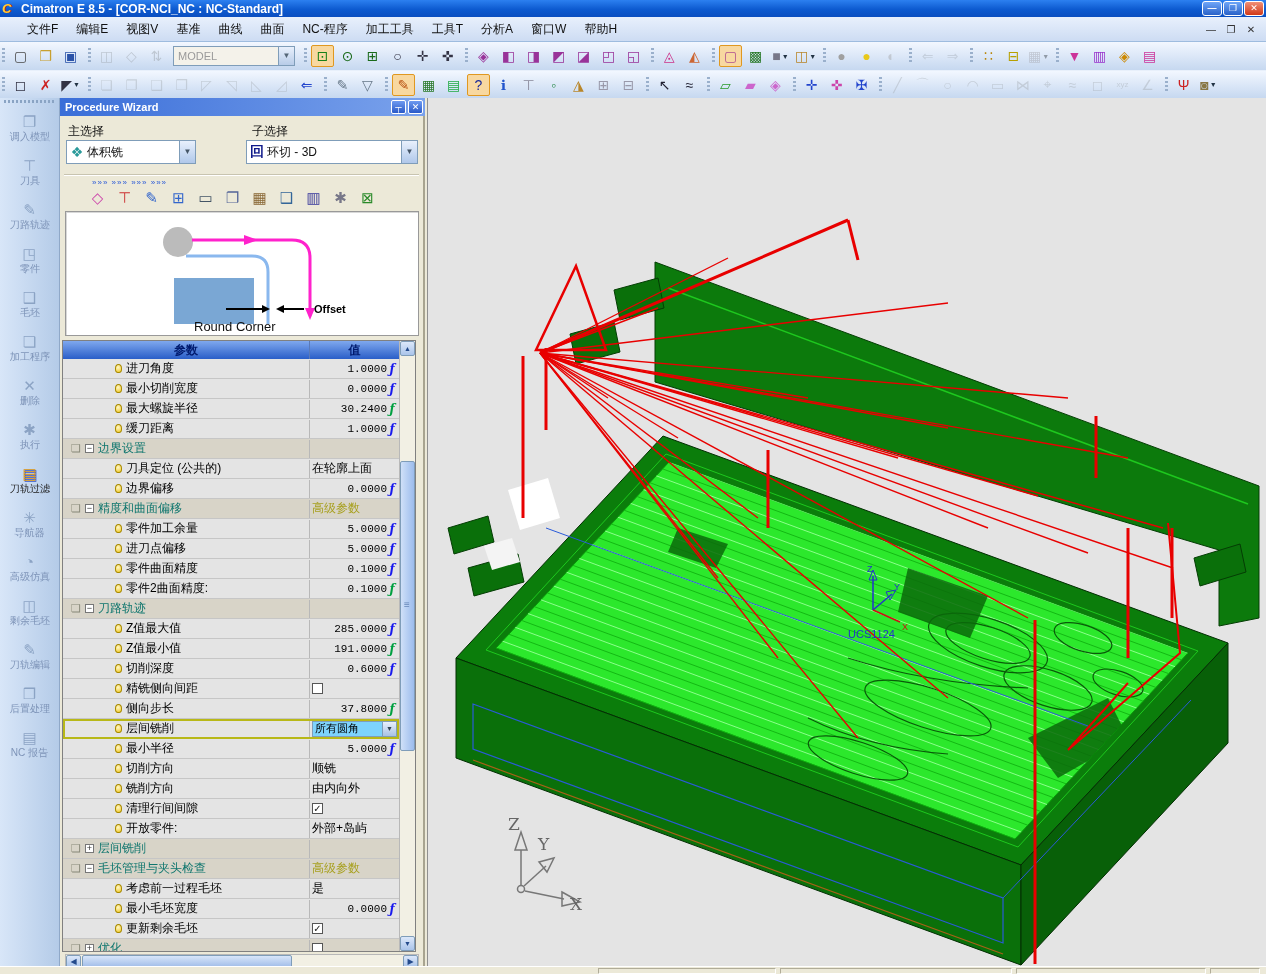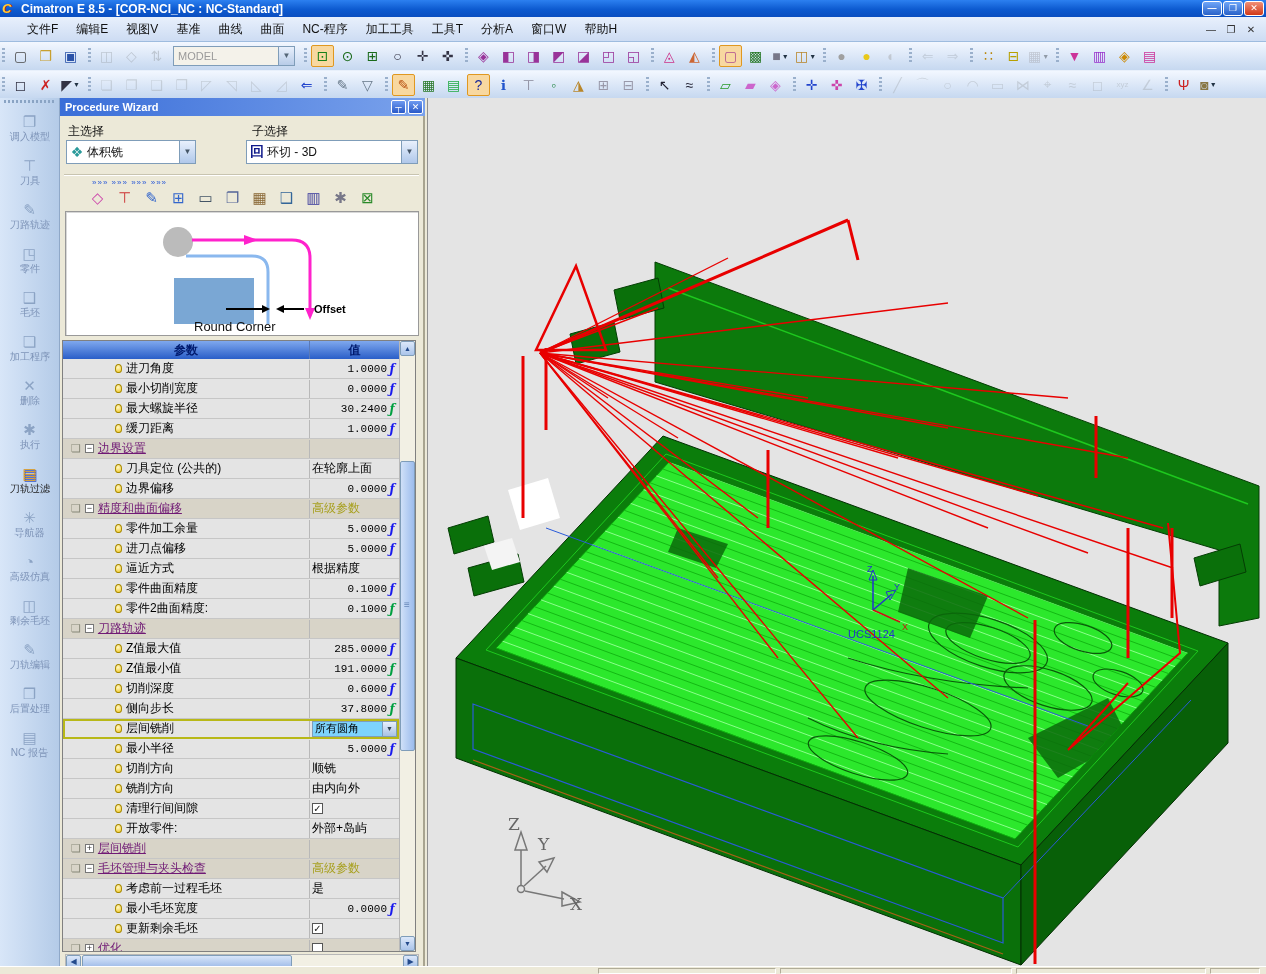--- a/index.html
+++ b/index.html
@@ -95,21 +95,21 @@
   .trow.grp { background:#d8d4c8; }
   .trow.sel { outline:2px solid #b8b818; outline-offset:-2px; }
   .c1 { width:247px; display:flex; align-items:center; height:18px; overflow:hidden; border-right:1px solid #b8b8b8; }
   .c2 { width:89px; display:flex; align-items:center; height:18px; padding:0 2px; overflow:hidden; }
   .bulb { width:7px; height:9px; margin:0 4px 0 52px; background:radial-gradient(circle at 40% 35%,#fff6c8,#f0c820);
     border:1px solid #a88a00; border-radius:50% 50% 42% 42%; flex:none; }
   .plabel { color:#000; white-space:nowrap; }
   .grp-pin { margin-left:8px; color:#8a8a7a; font-size:11px; }
   .expbox { width:9px; height:9px; border:1px solid #777; background:#fff; font-size:9px; line-height:7px;
     text-align:center; margin:0 4px; color:#333; flex:none; }
-  .glabel { color:#701a75; white-space:nowrap;text-decoration:underline; }
+  .glabel { color:#0f766e; white-space:nowrap; }
   .vnum { flex:1; text-align:right; color:#000; font-family:"Liberation Mono","DejaVu Sans Mono",monospace; font-size:11px; }
   .vtxt { color:#000; white-space:nowrap; }
   .vadv { color:#a8a020; }
   .fg { width:10px; text-align:center; font-style:italic; font-weight:bold; font-family:"DejaVu Serif",serif; }
   .f-b { color:#1a1aee; } .f-g { color:#00a040; }
   .cb { width:11px; height:11px; background:#fff; border:1px solid #555; font-size:10px; line-height:10px;
     text-align:center; color:#222; }
   .ddwrap { display:flex; width:100%; height:16px; border:1px solid #7f9db9; background:#7dd3fc; align-items:center; }
   .ddval { flex:1; padding-left:2px; white-space:nowrap; font-size:11px; }
   .ddbtn { width:14px; height:14px; background:linear-gradient(180deg,#e8f0fc,#a8c2e6); border-left:1px solid #7f9db9;
@@ -520,29 +520,20 @@
               <span class="plabel">进刀点偏移</span>
             </div>
             <div class="c2">
               <span class="vnum">5.0000</span>
               <span class="fg f-b">ƒ</span>
             </div>
           </div>
           <div class="trow">
             <div class="c1">
               <span class="bulb"></span>
-              <span class="plabel">逼近方式</span>
-            </div>
-            <div class="c2">
-              <span class="vtxt">根据精度</span>
-            </div>
-          </div>
-          <div class="trow">
-            <div class="c1">
-              <span class="bulb"></span>
               <span class="plabel">零件曲面精度</span>
             </div>
             <div class="c2">
               <span class="vnum">0.1000</span>
               <span class="fg f-b">ƒ</span>
             </div>
           </div>
           <div class="trow">
             <div class="c1">
               <span class="bulb"></span>
@@ -582,20 +573,29 @@
             </div>
           </div>
           <div class="trow">
             <div class="c1">
               <span class="bulb"></span>
               <span class="plabel">切削深度</span>
             </div>
             <div class="c2">
               <span class="vnum">0.6000</span>
               <span class="fg f-b">ƒ</span>
+            </div>
+          </div>
+          <div class="trow">
+            <div class="c1">
+              <span class="bulb"></span>
+              <span class="plabel">精铣侧向间距</span>
+            </div>
+            <div class="c2">
+              <span class="cb"></span>
             </div>
           </div>
           <div class="trow">
             <div class="c1">
               <span class="bulb"></span>
               <span class="plabel">侧向步长</span>
             </div>
             <div class="c2">
               <span class="vnum">37.8000</span>
               <span class="fg f-g">ƒ</span>

